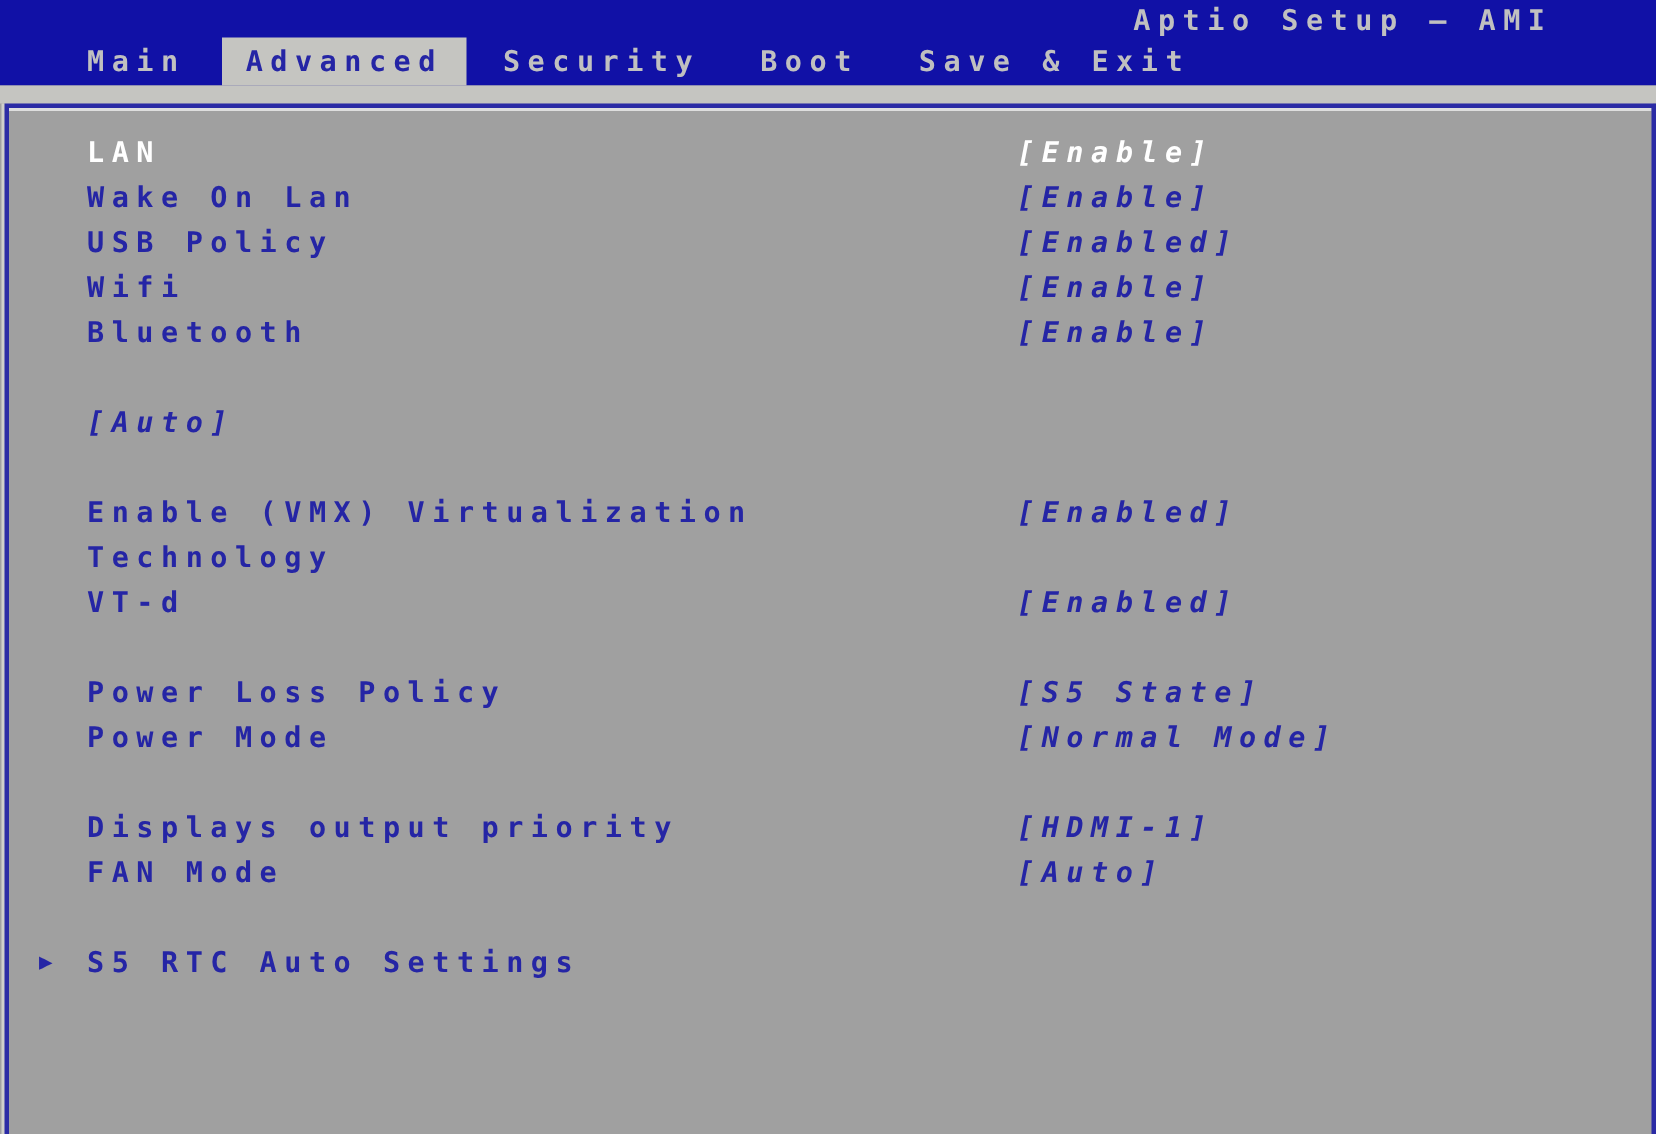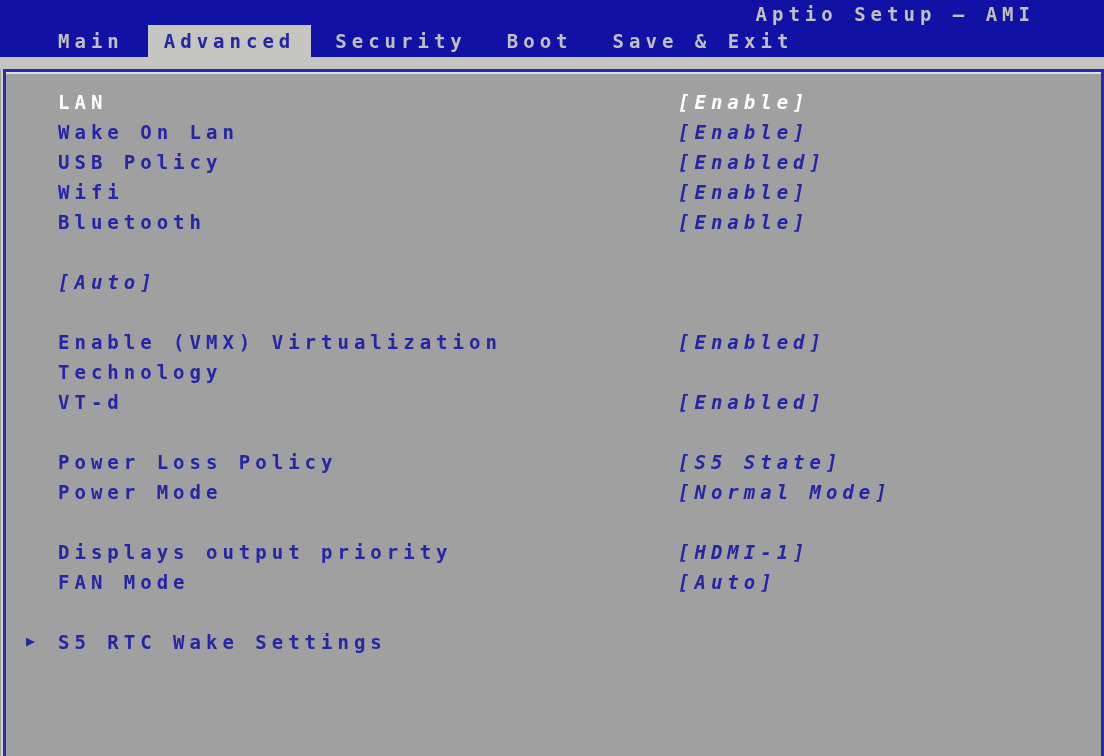--- a/index.html
+++ b/index.html
@@ -11,26 +11,26 @@
     --text_blue:#2525a5;
     --selected_text:#ffffff;
   }
   html,body{margin:0;padding:0;background:#666;}
   .screen{
     position:relative;width:1104px;height:756px;overflow:hidden;
     background:var(--content_bg);
     font-family:"DejaVu Sans Mono", "Liberation Mono", monospace;
     font-weight:bold;
   }
-  .topbar{position:absolute;left:0;top:0;width:1104px;height:69px;background:var(--header_bg);}
+  .topbar{position:absolute;left:0;top:0;width:1104px;height:57px;background:var(--header_bg);}
   .title{
     position:absolute;top:3px;right:69px;
     color:var(--header_text);font-size:19px;letter-spacing:5px;white-space:nowrap;
   }
-  .tabs{position:absolute;left:42px;bottom:12px;display:flex;gap:8px;}
+  .tabs{position:absolute;left:42px;bottom:0;display:flex;gap:8px;}
   .tab{
     height:32px;line-height:33px;padding:0 16px;
     font-size:19px;letter-spacing:5px;white-space:nowrap;
     color:var(--header_text);cursor:default;
   }
   .tab.selected{background:var(--highlight_bg);color:var(--text_blue);text-align:right;}
   .strip{position:absolute;left:0;top:57px;width:1104px;height:12px;background:var(--highlight_bg);}
   .frame{
     position:absolute;left:3px;top:69px;right:0;bottom:-6px;
     border:3px solid var(--frame_blue);
@@ -116,17 +116,17 @@
           <span class="label">Displays output priority</span>
           <span class="value">[HDMI-1]</span>
         </div>
         <div class="row setting">
           <span class="label">FAN Mode</span>
           <span class="value">[Auto]</span>
         </div>
         <div class="row blank"></div>
         <div class="row submenu">
           <span class="arrow">▶</span>
-          <span class="label">S5 RTC Wake Settings</span>
+          <span class="label">S5 RTC Auto Settings</span>
         </div>
       </div>
   </div>
 </div>
 
 </body></html>

